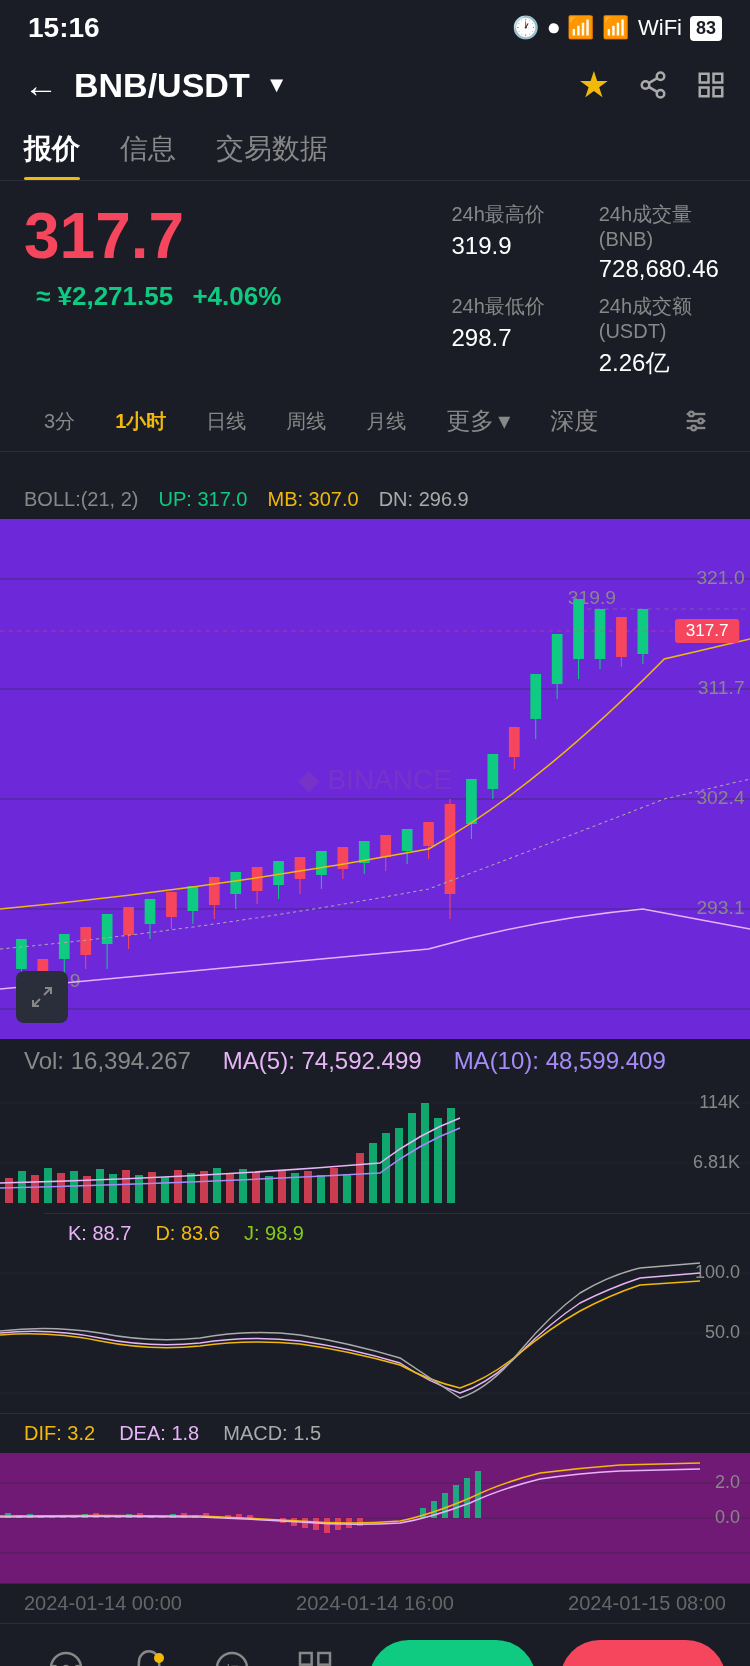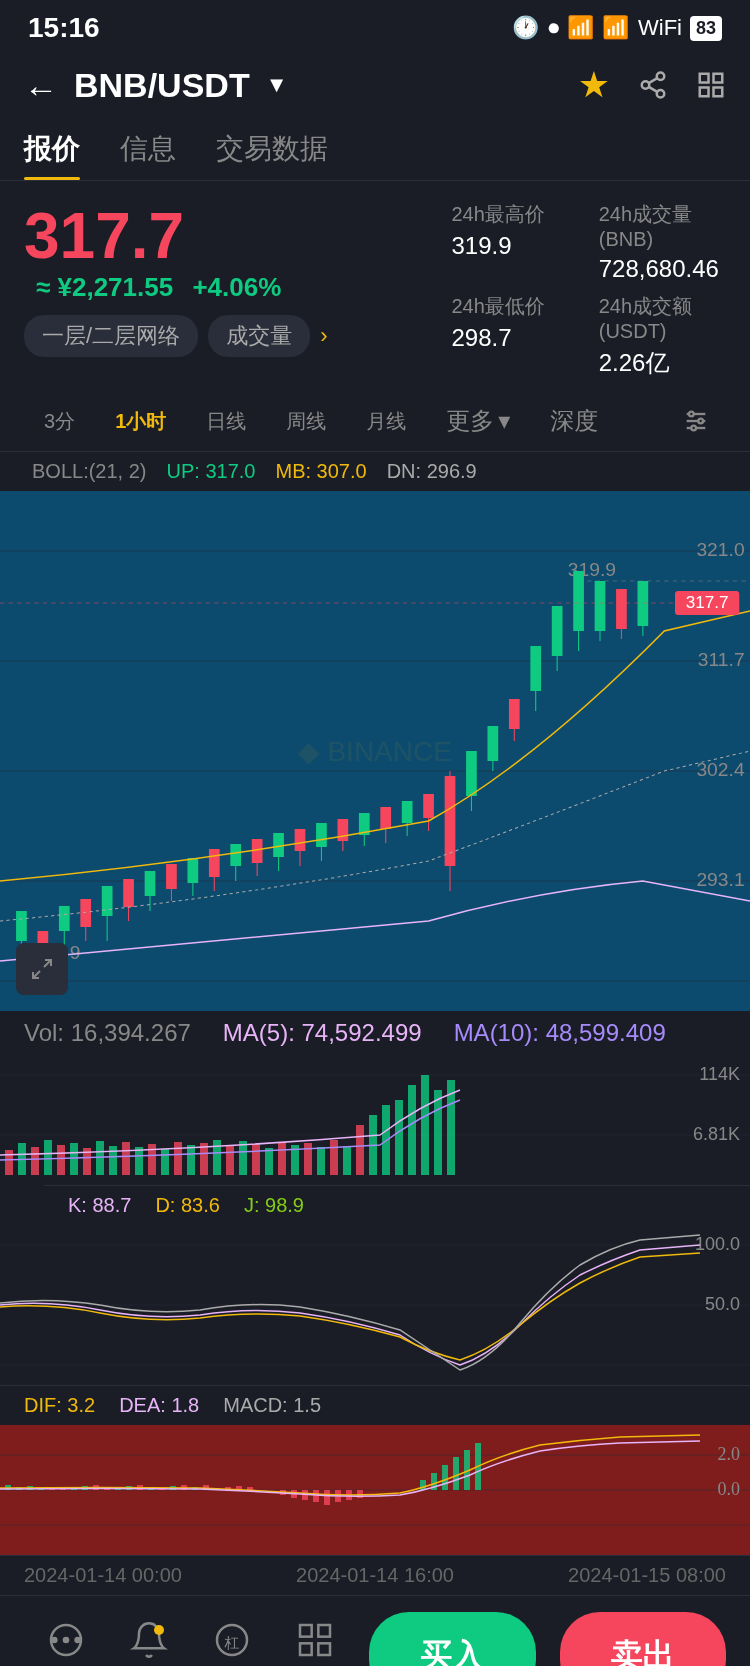--- a/index.html
+++ b/index.html
@@ -79,21 +79,21 @@
     .price-left { flex: 1; }
     .main-price {
       font-size: 64px;
       font-weight: 700;
       color: #f6465d;
       line-height: 1.1;
     }
     .price-cny {
       font-size: 26px;
       color: #aaa;
-      margin-top: 1px;
+      margin-top: 10px;
     }
     .price-cny span { color: #0ecb81; margin-left: 12px; font-weight: 600; }
     .price-tags {
       display: flex;
       gap: 10px;
       margin-top: 12px;
       align-items: center;
     }
     .tag {
       background: #2a2d3a;
@@ -135,34 +135,35 @@
     }
     .chart-tab-more {
       display: flex; align-items: center; gap: 4px;
       font-size: 24px; color: #888; padding: 14px 20px;
     }
     .chart-tab-depth { font-size: 24px; color: #888; padding: 14px 20px; }
     .chart-settings { margin-left: auto; color: #888; font-size: 28px; padding: 14px 16px; }
 
     
     .indicator-bar {
-      padding: 8px 32px;
+      padding: 8px 24px;
       font-size: 20px;
       color: #888;
       display: flex;
       gap: 20px;
+      margin-top: 28px;
     }
     .ind-up { color: #0ecb81; }
     .ind-mb { color: #f0b90b; }
     .ind-dn { color: #aaa; }
 
     
     .chart-container {
       position: relative;
-      background: #0c4a6e;
+      background: #6d28d9;
       height: 520px;
       overflow: hidden;
     }
     .chart-canvas {
       width: 100%;
       height: 100%;
     }
     .binance-watermark {
       position: absolute;
       top: 50%;
@@ -234,24 +235,23 @@
       display: flex;
       gap: 24px;
       border-top: 1px solid #2a2d3a;
     }
     .macd-dif { color: #f0b90b; }
     .macd-dea { color: #e8b4f8; }
     .macd-macd { color: #aaa; }
 
     .macd-chart {
       height: 130px;
-      background: #7f1d1d;
+      background: #701a75;
       position: relative;
       overflow: hidden;
-      font-family: Liberation Serif, serif;
     }
 
     
     .time-axis {
       display: flex;
       justify-content: space-between;
       padding: 8px 24px;
       font-size: 20px;
       color: #666;
       border-top: 1px solid #2a2d3a;
@@ -353,25 +353,20 @@
   <div class="tab">信息</div>
   <div class="tab">交易数据</div>
 </div>
 
 <div class="price-section">
   <div class="price-left">
     <div class="main-price">317.7</div>
     <div class="price-cny">
       <span>≈ ¥2,271.55</span>
       <span>+4.06%</span>
-    </div>
-    <div class="price-tags">
-      <span class="tag">一层/二层网络</span>
-      <span class="tag">成交量</span>
-      <span class="tag-arrow">›</span>
     </div>
   </div>
   <div class="price-right">
     <div class="price-stat-row">
       <div class="price-stat">
         <div class="stat-label">24h最高价</div>
         <div class="stat-value">319.9</div>
       </div>
       <div class="price-stat">
         <div class="stat-label">24h成交量(BNB)</div>

